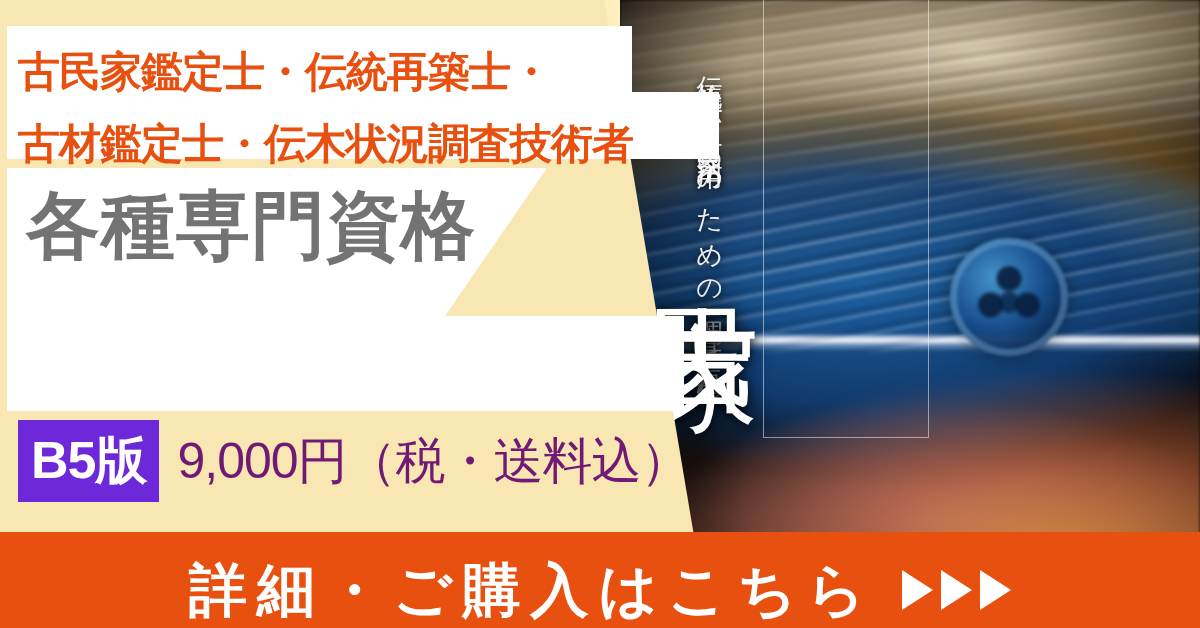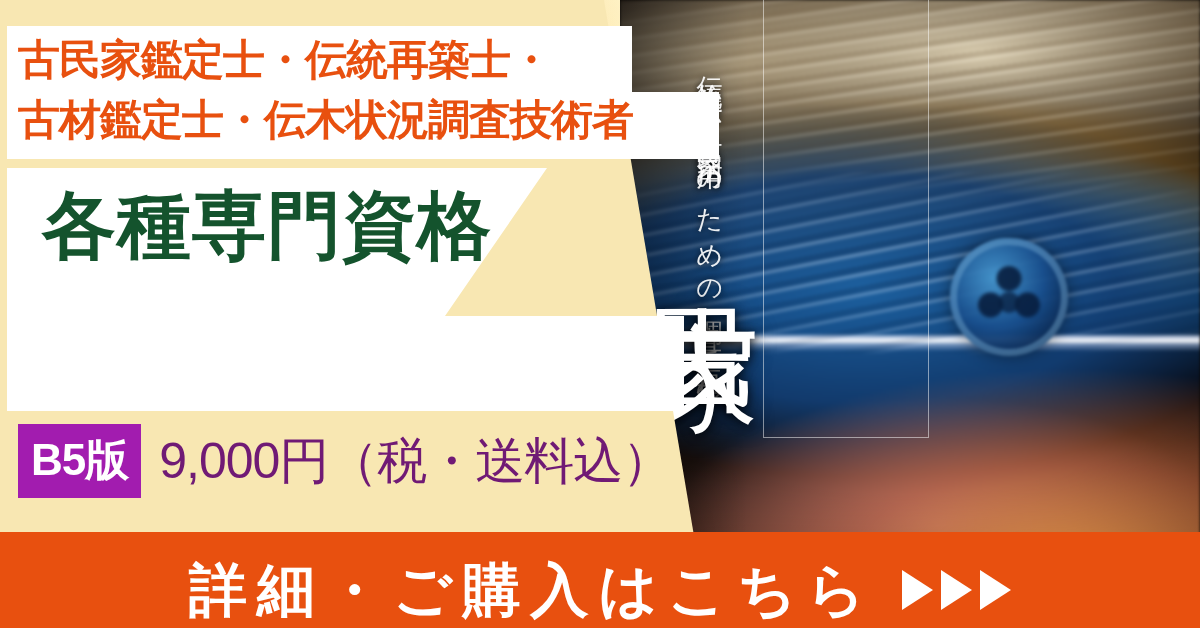--- a/index.html
+++ b/index.html
@@ -232,54 +232,53 @@
     left: 18px;
     top: 30px;
     width: 700px;
     color: #e8500f;
     font-weight: bold;
     font-size: 42px;
     line-height: 1.42;
     letter-spacing: -1px;
     white-space: nowrap;
   }
-  .headline div { display: block; }
+  .headline div { display: block; margin-top: 12px; }
 
   
   .maintitle {
     position: absolute;
     left: 0;
     top: 178px;
     width: 690px;
-    color: #14532d;
+    color: #737373;
     font-weight: bold;
     font-size: 74px;
     line-height: 1.30;
     letter-spacing: 1px;
     white-space: nowrap;
-    padding-left: 16px;
   }
   .maintitle .l1 { display: block; padding-left: 26px; }
   .maintitle .l2 { display: block; padding-left: 176px; }
 
   
   .price-row {
     position: absolute;
     left: 18px;
     top: 425px;
     height: 72px;
     display: flex;
     align-items: center;
     gap: 18px;
   }
   .badge {
-    background: #a21caf;
+    background: #6d28d9;
     color: #ffffff;
     font-weight: bold;
-    font-size: 44px;
+    font-size: 52px;
     line-height: 1;
     padding: 14px 13px 16px 13px;
     letter-spacing: -1px;
     white-space: nowrap;
   }
   .price-text {
     color: #701a75;
     font-size: 50px;
     line-height: 1;
     letter-spacing: -1px;

